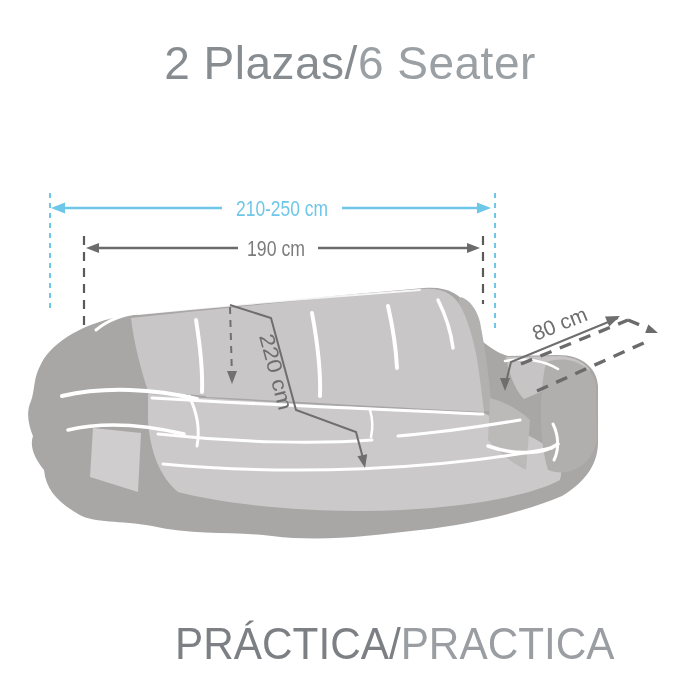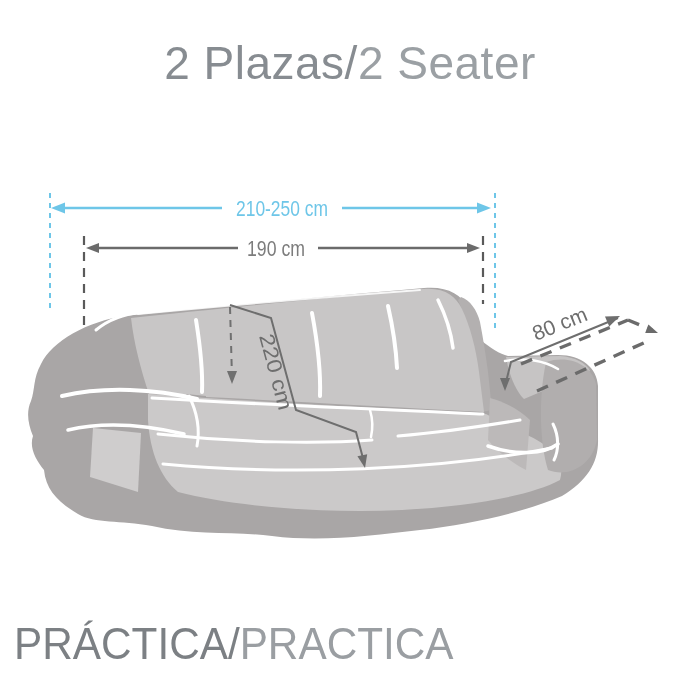--- a/index.html
+++ b/index.html
@@ -3,37 +3,37 @@
 <meta charset="utf-8">
 <style>
   html,body{margin:0;padding:0;background:#fff;}
   body{width:700px;height:700px;position:relative;overflow:hidden;
        font-family:"Liberation Sans", sans-serif;}
   .stage{position:absolute;inset:0;width:700px;height:700px;}
   .title-line{position:absolute;left:0;top:36px;width:700px;text-align:center;
       font-size:46px;font-weight:300;letter-spacing:.5px;white-space:nowrap;}
   .title-line .t1{color:#878c91;}
   .title-line .t2{color:#9ba0a4;}
-  .footer-line{position:absolute;left:0;top:618px;width:629px;text-align:left;
+  .footer-line{position:absolute;left:0;top:618px;width:629px;text-align:right;
       font-size:45px;font-weight:300;white-space:nowrap;}
   .footer-line .inner{display:inline-block;transform:scaleX(.94);transform-origin:center;}
   .footer-line .t1{color:#7c8084;}
   .footer-line .t2{color:#9a9ea2;}
   svg{position:absolute;inset:0;}
   svg text{font-family:"Liberation Sans", sans-serif;}
   .dim-label{font-size:22px;}
   .dim-label-sm{font-size:21px;}
 </style>
 </head>
 <body>
 
 <div class="stage">
 
   <div class="title-line">
-    <span class="t1">2 Plazas/</span><span class="t2">2 Seater</span>
+    <span class="t1">2 Plazas/</span><span class="t2">6 Seater</span>
   </div>
 
   <svg viewBox="0 0 700 700" width="700" height="700">
 
     <g>
 
       <path fill="#a9a6a6" d="
         M125,316
         C200,308 330,296 424,288
         C447,286 461,294 468,308

